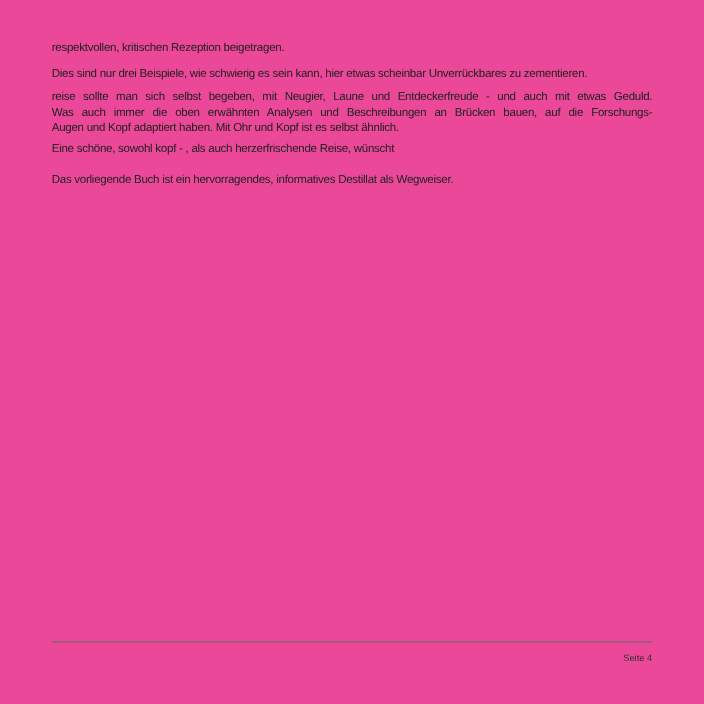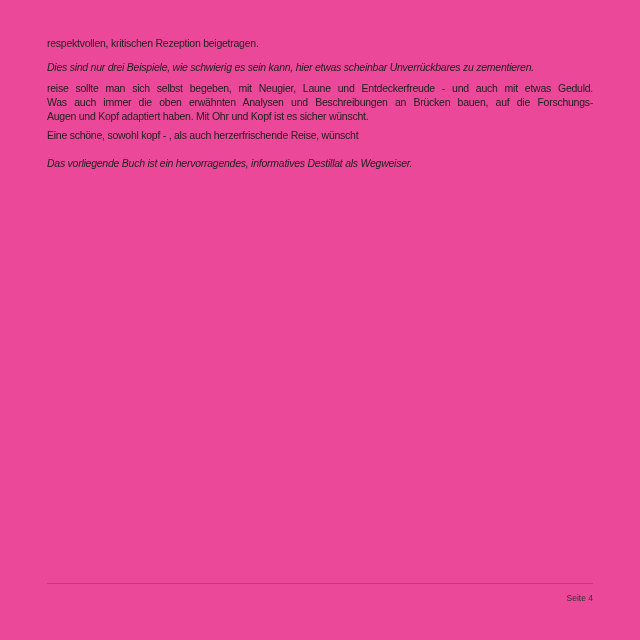--- a/index.html
+++ b/index.html
@@ -25,21 +25,21 @@
     color: #212121;
     font-size: 10.5px;
     letter-spacing: -0.25px;
     line-height: 14.3px;
   }
   .para {
     margin: 0;
     white-space: nowrap;
   }
   .mb10 { margin-bottom: 10px; }
-  .mb6  { margin-bottom: 6px; font-style: italic; }
+  .mb6  { margin-bottom: 6px; }
   .mb5  { margin-bottom: 5px; }
   .mb13 { margin-bottom: 13px; }
   .jline {
     white-space: nowrap;
     text-align: justify;
     text-align-last: justify;
   }
   .jline.last {
     text-align-last: left;
   }
@@ -67,21 +67,21 @@
 <div class="page">
   <div class="content">
 
     <p class="para mb10">respektvollen, kritischen Rezeption beigetragen.</p>
 
     <p class="para mb6">Dies sind nur drei Beispiele, wie schwierig es sein kann, hier etwas scheinbar Unverrückbares zu zementieren.</p>
 
     <div class="para mb5">
       <div class="jline">reise sollte man sich selbst begeben, mit Neugier, Laune und Entdeckerfreude - und auch mit etwas Geduld.</div>
       <div class="jline">Was auch immer die oben erwähnten Analysen und Beschreibungen an Brücken bauen, auf die Forschungs-</div>
-      <div class="jline last">Augen und Kopf adaptiert haben. Mit Ohr und Kopf ist es sicher wünscht.</div>
+      <div class="jline last">Augen und Kopf adaptiert haben. Mit Ohr und Kopf ist es selbst ähnlich.</div>
     </div>
 
     <p class="para mb13">Eine schöne, sowohl kopf - , als auch herzerfrischende Reise, wünscht</p>
 
     <p class="para mb6">Das vorliegende Buch ist ein hervorragendes, informatives Destillat als Wegweiser.</p>
 
 
   </div>
 
   <div class="footer-rule"></div>

